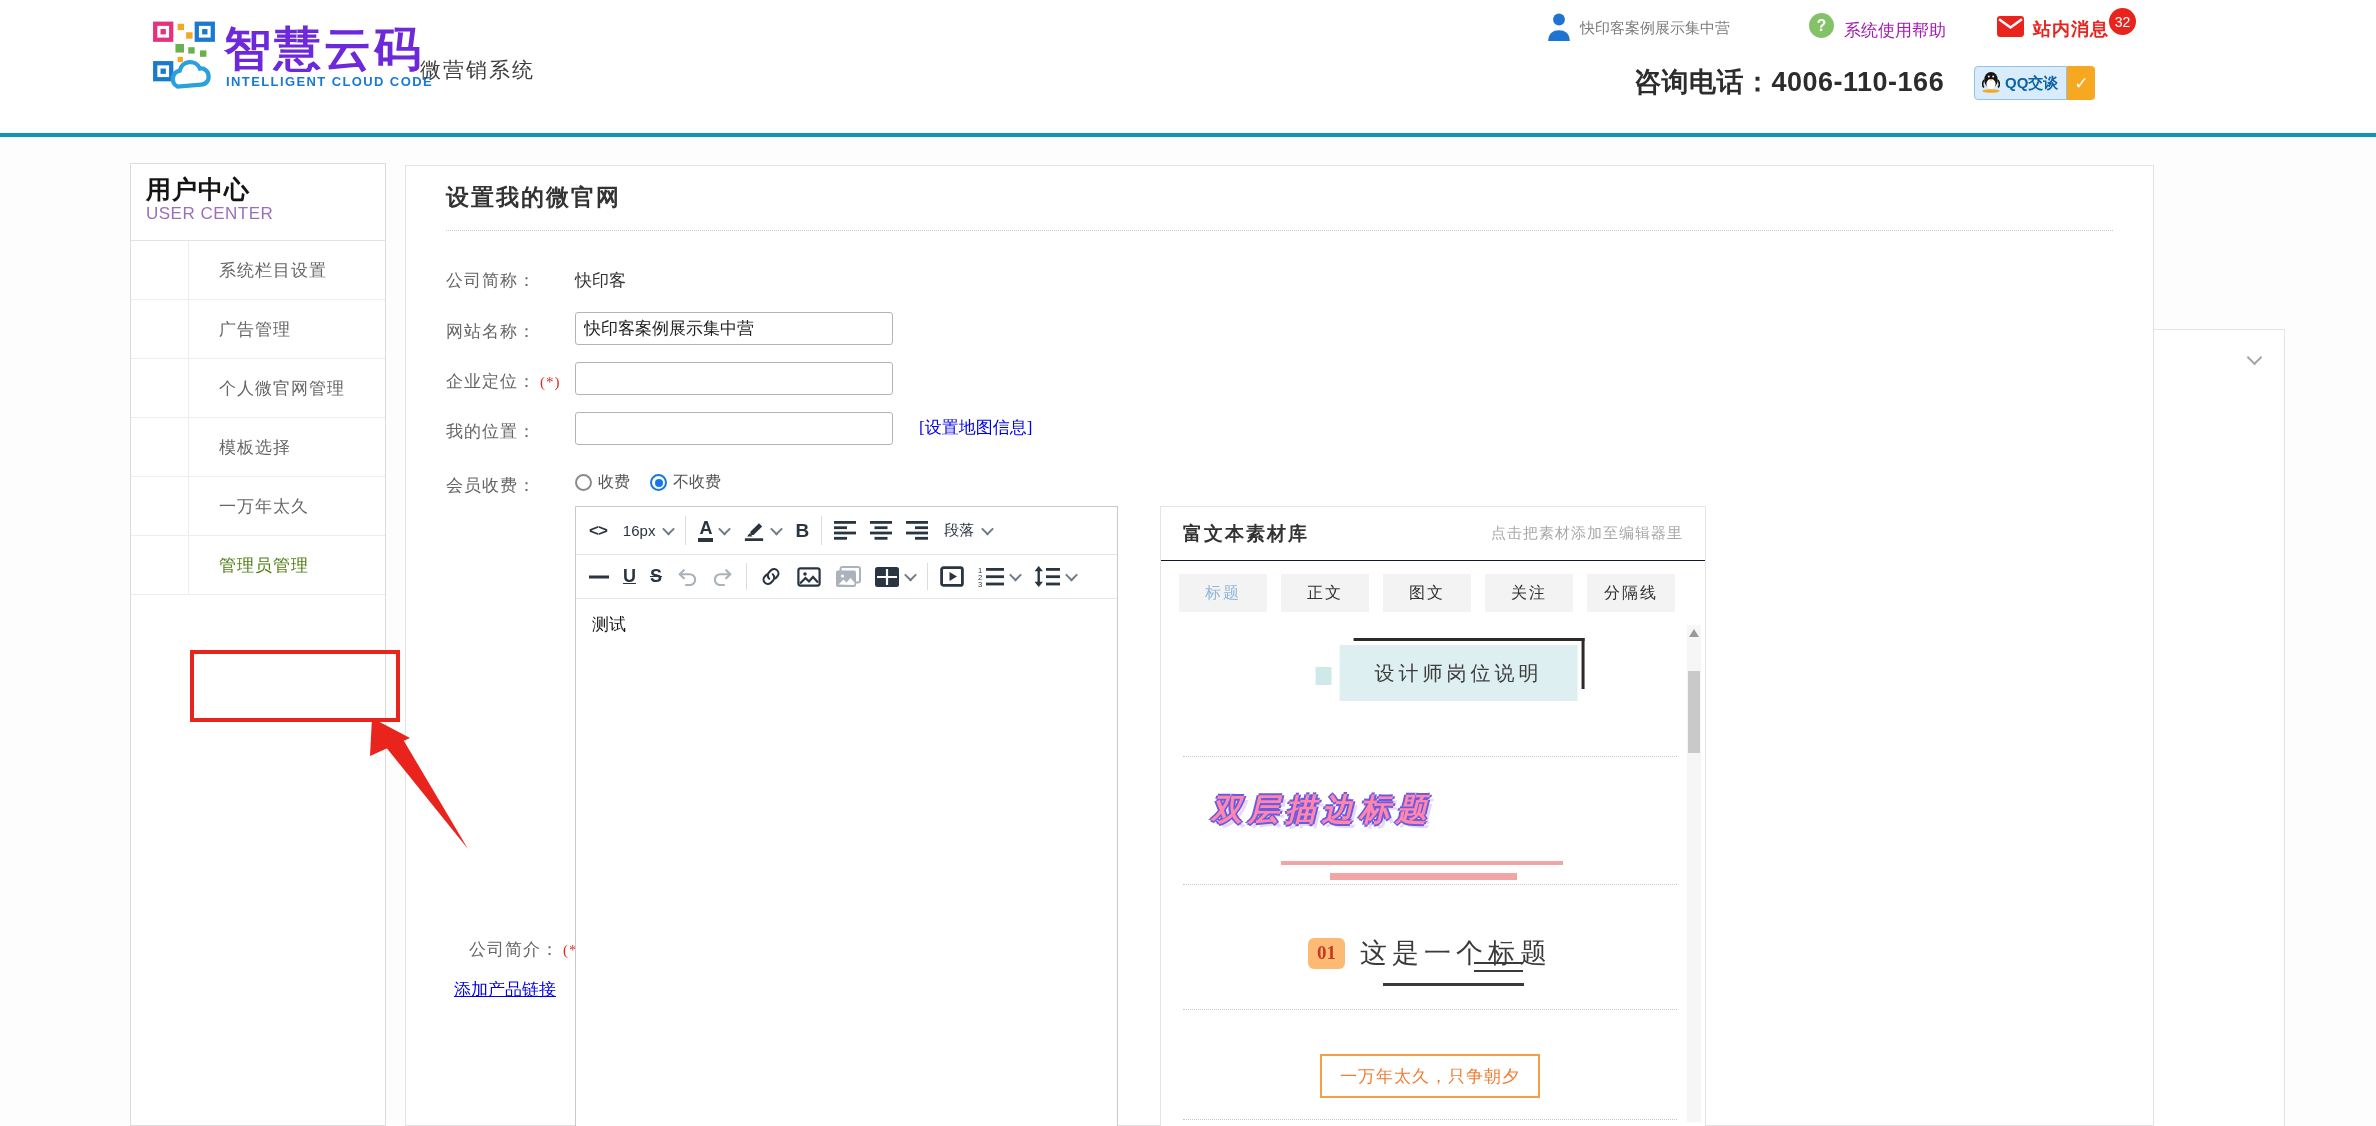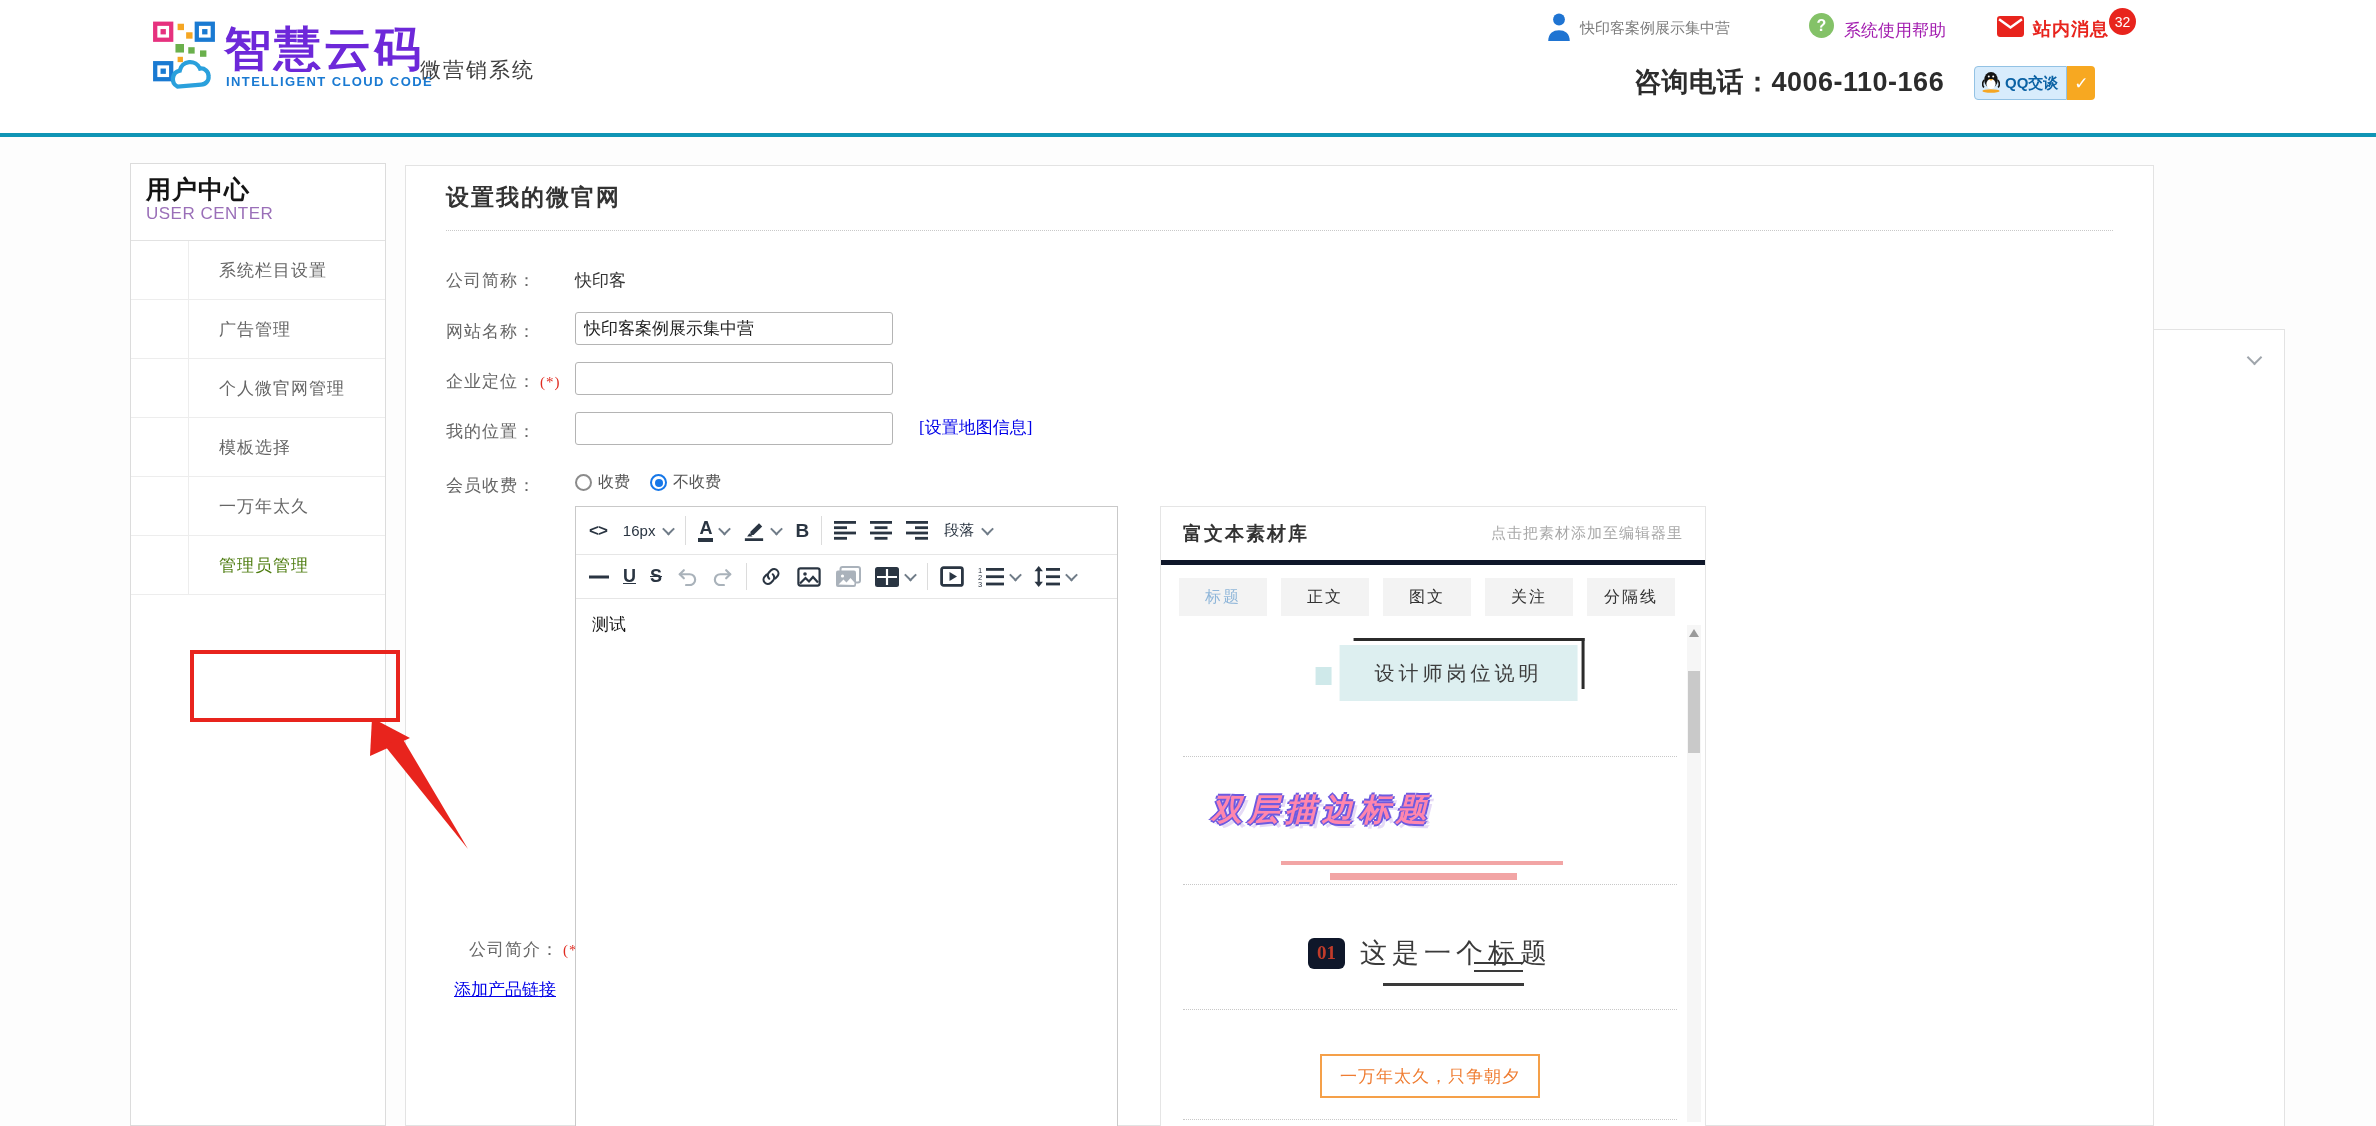--- a/index.html
+++ b/index.html
@@ -66,21 +66,21 @@
   .tb-label{font-size:15px;color:#2a3542;margin:0 2px;}
   .tb-caret{display:inline-block;width:7px;height:7px;border-right:2px solid #707c88;border-bottom:2px solid #707c88;
        transform:rotate(45deg) translate(-1px,-1px);margin-left:7px;}
   .tb-sep{width:1px;height:62%;background:#dcdcdc;margin:0 5px;flex:none;}
   .tcode{font-weight:bold;font-size:17px;letter-spacing:-1px;}
   .tc-a{font-weight:bold;font-size:18px;line-height:1;border-bottom:4px solid #2a3542;padding:0 1px 1px;}
   .flip{transform:scaleX(-1);}
   .ed-content{padding:14px 16px;font-size:17px;font-weight:500;color:#141414;}
   
   .mat{position:absolute;left:1159px;top:505px;width:546px;height:621px;background:#fff;border:1px solid #e5e5e5;box-sizing:border-box;}
-  .mat-head{height:53px;border-bottom:5px solid #0f172a;position:relative;}
+  .mat-head{height:53px;border-bottom:1px solid #0f172a;position:relative;}
   .mat-title{position:absolute;left:22px;top:14px;font-size:19px;font-weight:bold;color:#333;letter-spacing:2px;}
   .mat-hint{position:absolute;right:22px;top:17px;font-size:15px;color:#a8a8a8;letter-spacing:1px;}
   .mat-tabs{display:flex;gap:14px;padding:13px 0 8px 18px;}
   .mat-tab{width:88px;height:38px;background:#f3f3f3;display:flex;align-items:center;justify-content:center;
        font-size:16px;color:#333;font-family:"Liberation Serif","DejaVu Serif",serif;letter-spacing:2px;cursor:pointer;}
   .mat-tab.active{color:#8fb6d9;}
   .mat-items{position:absolute;left:0;top:114px;right:20px;bottom:0;overflow:hidden;}
   .mat-item{margin:0 8px 0 22px;border-bottom:1px dotted #c8c8c8;position:relative;box-sizing:border-box;cursor:pointer;}
   .mi-1{height:136px;}
   .mi-2{height:128px;}
@@ -90,21 +90,21 @@
   .boxed{position:relative;width:238px;height:56px;background:#ddeff0;display:flex;align-items:center;justify-content:center;
        font-size:20px;color:#3d3d3d;letter-spacing:4px;}
   .boxed::after{content:'';position:absolute;left:14px;top:-7px;right:-7px;bottom:12px;
        border-top:3px solid #2b2b2b;border-right:3px solid #2b2b2b;}
   .boxed-sq{position:absolute;left:-24px;top:22px;width:16px;height:18px;background:#cfe9ea;}
   .stroke-title{position:absolute;left:28px;top:32px;font-size:31px;font-weight:bold;font-style:italic;color:#ff86ad;
        letter-spacing:6px;text-shadow:2px 0 0 #6d5ae0,-2px 0 0 #6d5ae0,0 2px 0 #6d5ae0,0 -2px 0 #6d5ae0,4px 4px 0 #e5daf6;}
   .bar1{position:absolute;left:98px;top:104px;width:282px;height:4px;background:#f2a5a5;}
   .bar2{position:absolute;left:147px;top:116px;width:187px;height:7px;background:#f2a5a5;}
   .num-row{position:absolute;left:0;right:0;top:50px;display:flex;justify-content:center;align-items:center;gap:15px;}
-  .num-badge{width:37px;height:31px;border-radius:6px;background:#0f172a;color:#c13b2a;font-weight:bold;font-size:19px;
+  .num-badge{width:37px;height:31px;border-radius:6px;background:#fdba74;color:#c13b2a;font-weight:bold;font-size:19px;
        display:flex;align-items:center;justify-content:center;}
   .num-title{font-size:27px;color:#3a3a3a;letter-spacing:5px;}
   .nline-long{position:absolute;left:200px;top:98px;width:141px;height:3px;background:#3a3a3a;}
   .nline-s1{position:absolute;left:291px;top:77px;width:49px;height:2px;background:#3a3a3a;}
   .nline-s2{position:absolute;left:291px;top:85px;width:49px;height:2px;background:#3a3a3a;}
   .quote-box{position:absolute;left:50%;top:44px;transform:translateX(-50%);width:216px;height:40px;border:2px solid #f5a049;
        display:flex;align-items:center;justify-content:center;font-size:17px;color:#ef7c31;letter-spacing:1px;}
   .mat-scroll{position:absolute;top:118px;right:4px;width:14px;bottom:4px;background:#f6f6f6;}
   .scroll-up{position:absolute;top:4px;left:2px;width:0;height:0;border-left:5px solid transparent;border-right:5px solid transparent;
        border-bottom:8px solid #9a9a9a;}

